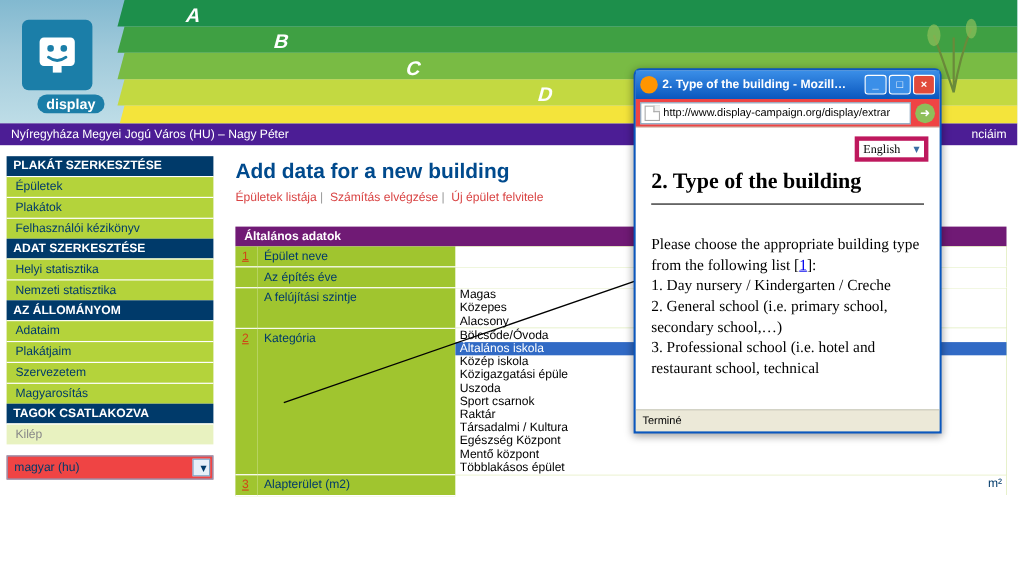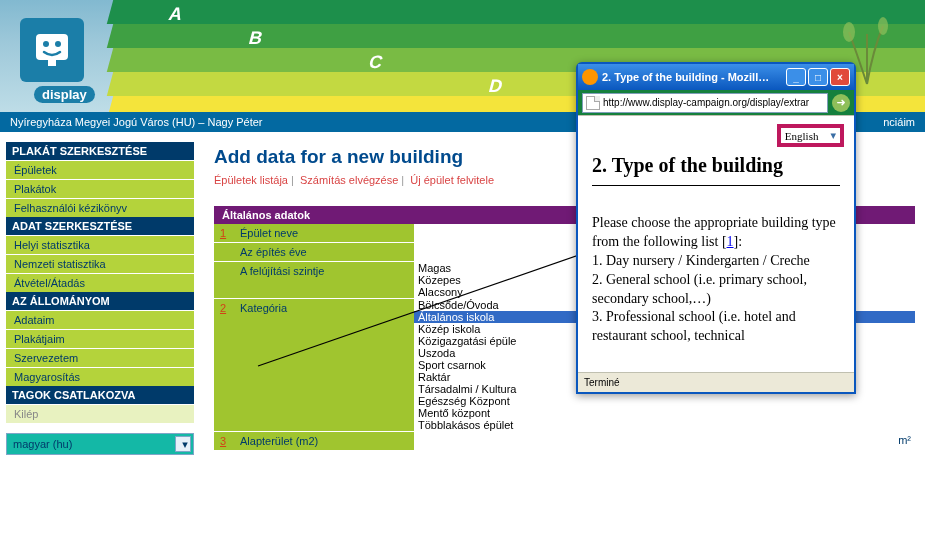--- a/index.html
+++ b/index.html
@@ -23,35 +23,35 @@
     position: absolute; left: 20px; top: 18px; width: 64px; height: 64px;
     background: #1b7ea8; border-radius: 6px; display: flex; align-items: center; justify-content: center;
   }
   .logo svg { width: 40px; height: 40px; }
   .logo-text {
     position: absolute; left: 34px; top: 86px; color: #fff; font-weight: bold; font-size: 13px;
     background: #1b7ea8; border-radius: 10px; padding: 1px 8px;
   }
   .plant { position:absolute; right:28px; top:14px; }
 
-  .breadcrumb-bar { background: #0369a1; color: #fff; padding: 4px 10px; font-size: 11px; }
+  .breadcrumb-bar { background: #4c1d95; color: #fff; padding: 4px 10px; font-size: 11px; }
   .breadcrumb-right { float: right; }
 
   .layout { display: flex; }
   .sidebar { width: 200px; padding: 10px 6px; }
   .side-group-header {
     background: #003a6a; color: #fff; padding: 3px 6px; font-weight: bold; font-size: 11px;
   }
   .side-item {
     background: #b4d33b; color: #003a6a; padding: 3px 8px; font-size: 11px;
     border-top: 1px solid #fff; cursor: pointer;
   }
   .side-item-muted { background: #e8f2c0; color:#888; }
   .lang-select {
-    margin-top: 10px; border: 1px solid #7ea6c8; background: #14b8a6; padding: 2px;
+    margin-top: 10px; border: 1px solid #7ea6c8; background: #ef4444; padding: 2px;
     display: flex; align-items: center; justify-content: space-between;
   }
   .lang-select span { color: #003a6a; font-size: 11px; padding-left: 4px; }
   .sel-btn { width: 16px; height: 16px; background: #e6f0f9; border: 1px solid #7ea6c8; display:flex; align-items:center; justify-content:center; color:#3a6ea5; font-size:9px; }
 
   .main { flex: 1; padding: 14px 10px 10px 14px; }
   .page-title { color: #004a8d; font-size: 19px; font-weight: bold; margin-bottom: 6px; }
   .breadcrumbs { color: #d94444; font-size: 11px; margin-bottom: 20px; }
   .breadcrumbs a { color: #d94444; text-decoration: none; }
   .breadcrumbs .sep { color: #999; padding: 0 3px; }
@@ -77,21 +77,21 @@
   }
   .titlebar {
     height: 26px; background: linear-gradient(180deg, #3b8fe8 0%, #0a57be 100%);
     display: flex; align-items: center; padding: 0 4px; color: #fff; font-weight: bold; font-size: 11px;
   }
   .titlebar .ff-icon { width: 16px; height: 16px; background:#ff9500; border-radius:50%; margin-right:4px; position:relative;}
   .titlebar .title-text { flex:1; white-space:nowrap; overflow:hidden; text-overflow:ellipsis; }
   .win-btn { width:20px; height:18px; margin-left:2px; border:1px solid #fff; border-radius:3px; display:flex; align-items:center; justify-content:center; font-size:10px; font-weight:bold; }
   .win-btn.min { background:#3b8fe8;} .win-btn.max{background:#3b8fe8;}
   .win-btn.close { background:#e14a3b; }
-  .addrbar { height: 26px; background:#15803d; border-bottom:1px solid #c0c0b0; display:flex; align-items:center; padding:2px 4px; gap:4px;}
+  .addrbar { height: 26px; background:#ef4444; border-bottom:1px solid #c0c0b0; display:flex; align-items:center; padding:2px 4px; gap:4px;}
   .addr-input { flex:1; height:20px; border:1px solid #7f9db9; background:#fff; font-size:10px; padding:0 3px; display:flex; align-items:center; color:#000;}
   .addr-input .page-ico{ width:14px; height:14px; border:1px solid #aaa; background:#fff; margin-right:3px; position:relative;}
   .addr-input .page-ico::after{content:""; position:absolute; right:-1px; top:-1px; width:5px; height:5px; background:#eee; border-left:1px solid #aaa; border-bottom:1px solid #aaa;}
   .go-btn { width:18px; height:18px; background:#8fbf5a; border-radius:50%; color:#fff; display:flex; align-items:center; justify-content:center; font-size:11px;}
   .popup-body { flex:1; background:#fff; padding:10px 14px; font-family: "Times New Roman", serif; font-size:14px; overflow:hidden; position:relative;}
   .popup-lang { position:absolute; right:10px; top:8px; font-family: Verdana; font-size:11px; border:4px solid #be185d; padding:1px 4px; display:flex; align-items:center; gap:12px;}
   .popup-h2 { font-size:20px; font-weight:bold; margin-top:28px; }
   .popup-hr { border:none; border-top:1px solid #000; margin:8px 0 28px 0;}
   .popup-text { font-size:14px; line-height:1.35; }
   .popup-text a{ color:#0000ee; text-decoration:underline;}
@@ -149,21 +149,20 @@
     <div>
       <div class="side-group-header">PLAKÁT SZERKESZTÉSE</div>
       <div class="side-item">Épületek</div>
       <div class="side-item">Plakátok</div>
       <div class="side-item">Felhasználói kézikönyv</div>
     </div>
     <div>
       <div class="side-group-header">ADAT SZERKESZTÉSE</div>
       <div class="side-item">Helyi statisztika</div>
       <div class="side-item">Nemzeti statisztika</div>
-      <div class="side-item">Átvétel/Átadás</div>
     </div>
     <div>
       <div class="side-group-header">AZ ÁLLOMÁNYOM</div>
       <div class="side-item">Adataim</div>
       <div class="side-item">Plakátjaim</div>
       <div class="side-item">Szervezetem</div>
       <div class="side-item">Magyarosítás</div>
     </div>
     <div>
       <div class="side-group-header">TAGOK CSATLAKOZVA</div>

